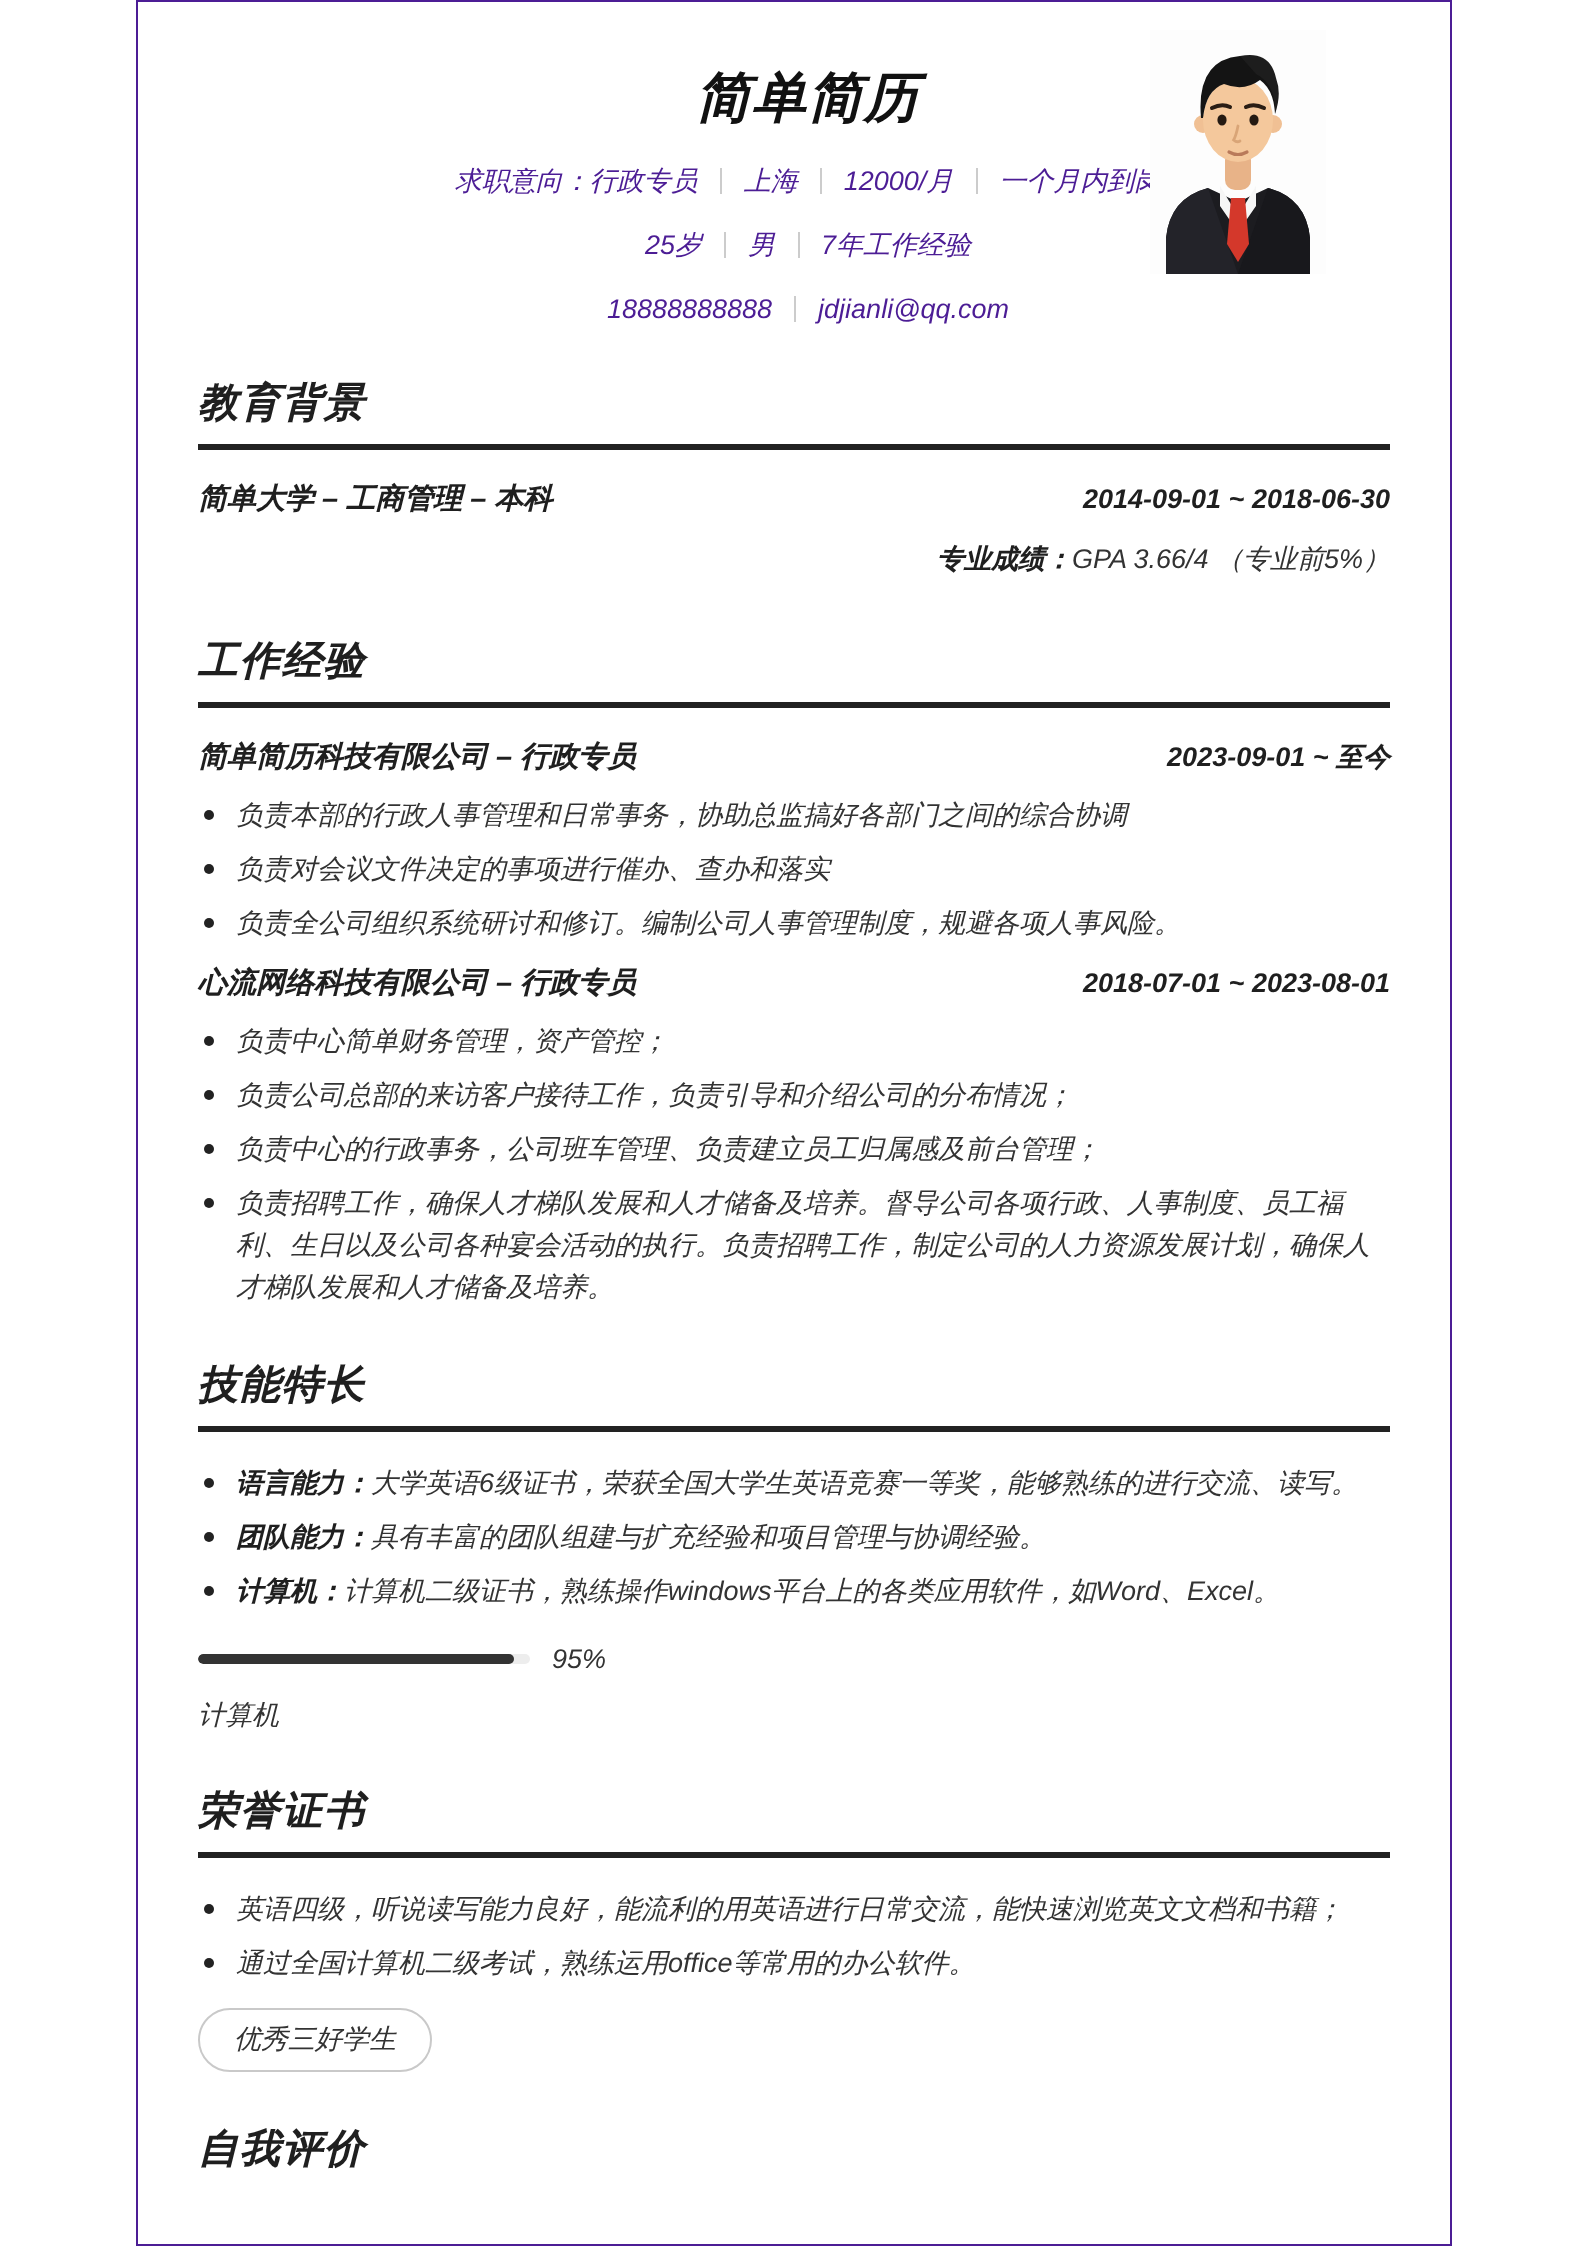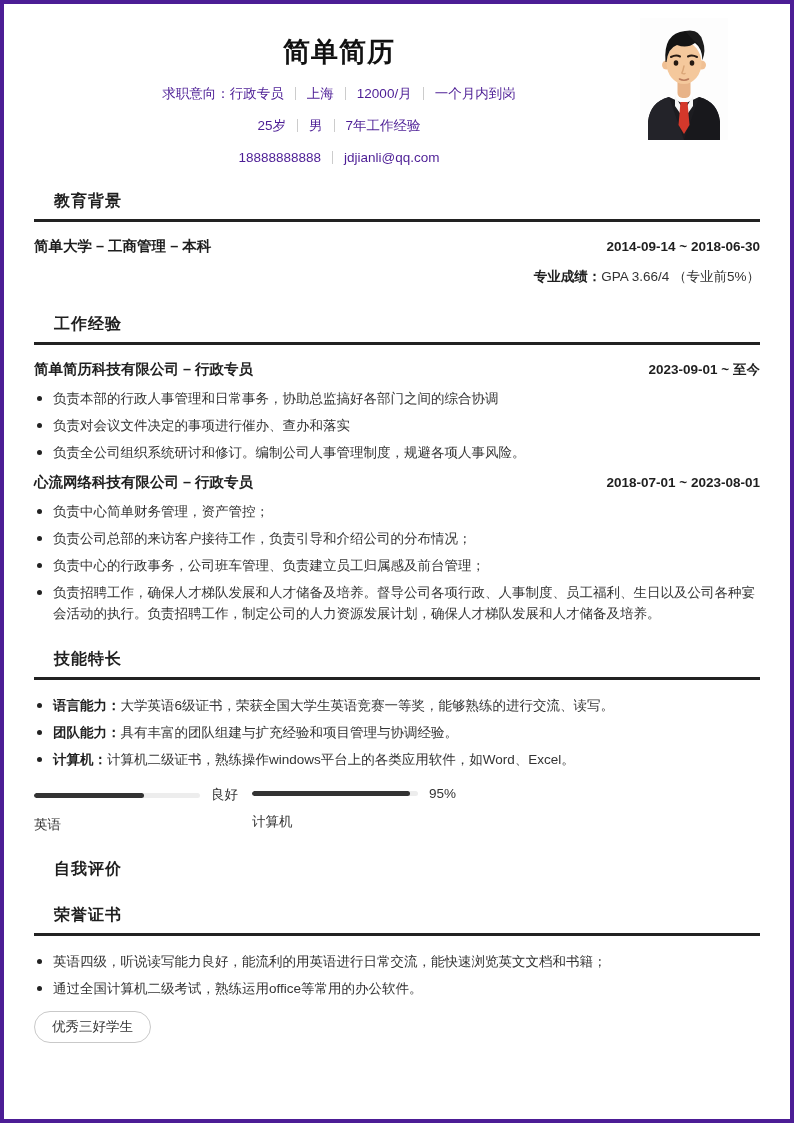--- a/index.html
+++ b/index.html
@@ -1,34 +1,35 @@
 <!DOCTYPE html>
 <html><head>
 <meta charset="utf-8">
 <style>
   * { margin:0; padding:0; box-sizing:border-box; }
   html,body { background:#fff; }
   body { font-family:"Liberation Sans","DejaVu Sans",sans-serif; color:#333; }
   .page {
-    position:relative; width:794px; height:1123px; margin:0 auto;
-    background:#fff; border:4px solid #4c1d95; padding:22px 30px 20px 30px;
+    position:relative; width:658px; height:1123px; margin:0 auto;
+    background:#fff; border:1px solid #4c1d95; padding:22px 30px 20px 30px;
     overflow:hidden;
+    font-style:italic;
   }
 
   
   .header { position:relative; min-height:132px; }
   .header-main { width:610px; text-align:center; }
   .resume-title { font-size:27px; font-weight:bold; color:#111; letter-spacing:1px; padding-top:8px; }
   .contact-line { margin-top:15px; font-size:13.5px; color:#4c1d95; line-height:17px; }
   .sep { display:inline-block; width:1px; height:13px; background:#ccc; margin:0 11px; vertical-align:-2px; }
   .photo { position:absolute; top:-8px; right:32px; width:88px; height:122px; }
 
   
   .section { margin-top:25px; }
-  .section-title { font-size:16px; font-weight:bold; color:#1f1f1f; letter-spacing:1px;margin-left:20px; }
+  .section-title { font-size:20px; font-weight:bold; color:#1f1f1f; letter-spacing:1px; }
   .section-divider { height:2px; margin-top:7px; border-top:2px solid #222; border-bottom:1px solid #222; }
   .section-body { margin-top:15px; }
 
   .entry-header { display:flex; justify-content:space-between; align-items:baseline; margin-bottom:9px; }
   .entry-name { font-size:14.5px; font-weight:bold; color:#1f1f1f; }
   .entry-date { font-size:13.5px; font-weight:bold; color:#1f1f1f; white-space:nowrap; }
 
   .info-line { font-size:13.5px; line-height:24px; color:#333;text-align:right; }
   .info-line b { color:#1f1f1f; }
 
@@ -106,21 +107,21 @@
       </svg>
     </div>
   </div>
 
   <div class="section">
     <div class="section-title">教育背景</div>
     <div class="section-divider"></div>
     <div class="section-body">
       <div class="entry-header">
         <span class="entry-name">简单大学 – 工商管理 – 本科</span>
-        <span class="entry-date">2014-09-14 ~ 2018-06-30</span>
+        <span class="entry-date">2014-09-01 ~ 2018-06-30</span>
       </div>
       <div class="info-line">
         <b>专业成绩：</b><span>GPA 3.66/4 （专业前5%）</span>
       </div>
     </div>
   </div>
 
   <div class="section">
     <div class="section-title">工作经验</div>
     <div class="section-divider"></div>
@@ -161,51 +162,42 @@
       <ul class="bullets">
         <li><b>语言能力：</b><span>大学英语6级证书，荣获全国大学生英语竞赛一等奖，能够熟练的进行交流、读写。</span></li>
         <li><b>团队能力：</b><span>具有丰富的团队组建与扩充经验和项目管理与协调经验。</span></li>
         <li><b>计算机：</b><span>计算机二级证书，熟练操作windows平台上的各类应用软件，如Word、Excel。</span></li>
       </ul>
 
       <div class="bars-row">
         <div class="bar-group">
           <div class="bar-line">
             <div class="bar-track">
-              <div class="bar-fill" style="width: 66%;"></div>
-            </div>
-            <span class="bar-level">良好</span>
-          </div>
-          <div class="bar-name">英语</div>
-        </div>
-        <div class="bar-group">
-          <div class="bar-line">
-            <div class="bar-track">
               <div class="bar-fill" style="width: 95%;"></div>
             </div>
             <span class="bar-level">95%</span>
           </div>
           <div class="bar-name">计算机</div>
         </div>
       </div>
     </div>
   </div>
 
   <div class="section">
-    <div class="section-title">自我评价</div>
-
-  </div>
-
-  <div class="section">
     <div class="section-title">荣誉证书</div>
     <div class="section-divider"></div>
     <div class="section-body">
       <ul class="bullets">
         <li>英语四级，听说读写能力良好，能流利的用英语进行日常交流，能快速浏览英文文档和书籍；</li>
         <li>通过全国计算机二级考试，熟练运用office等常用的办公软件。</li>
       </ul>
       <div class="tag-row">
         <span class="tag">优秀三好学生</span>
       </div>
     </div>
   </div>
 
+  <div class="section">
+    <div class="section-title">自我评价</div>
+
+  </div>
+
 </div>
 
 </body></html>

